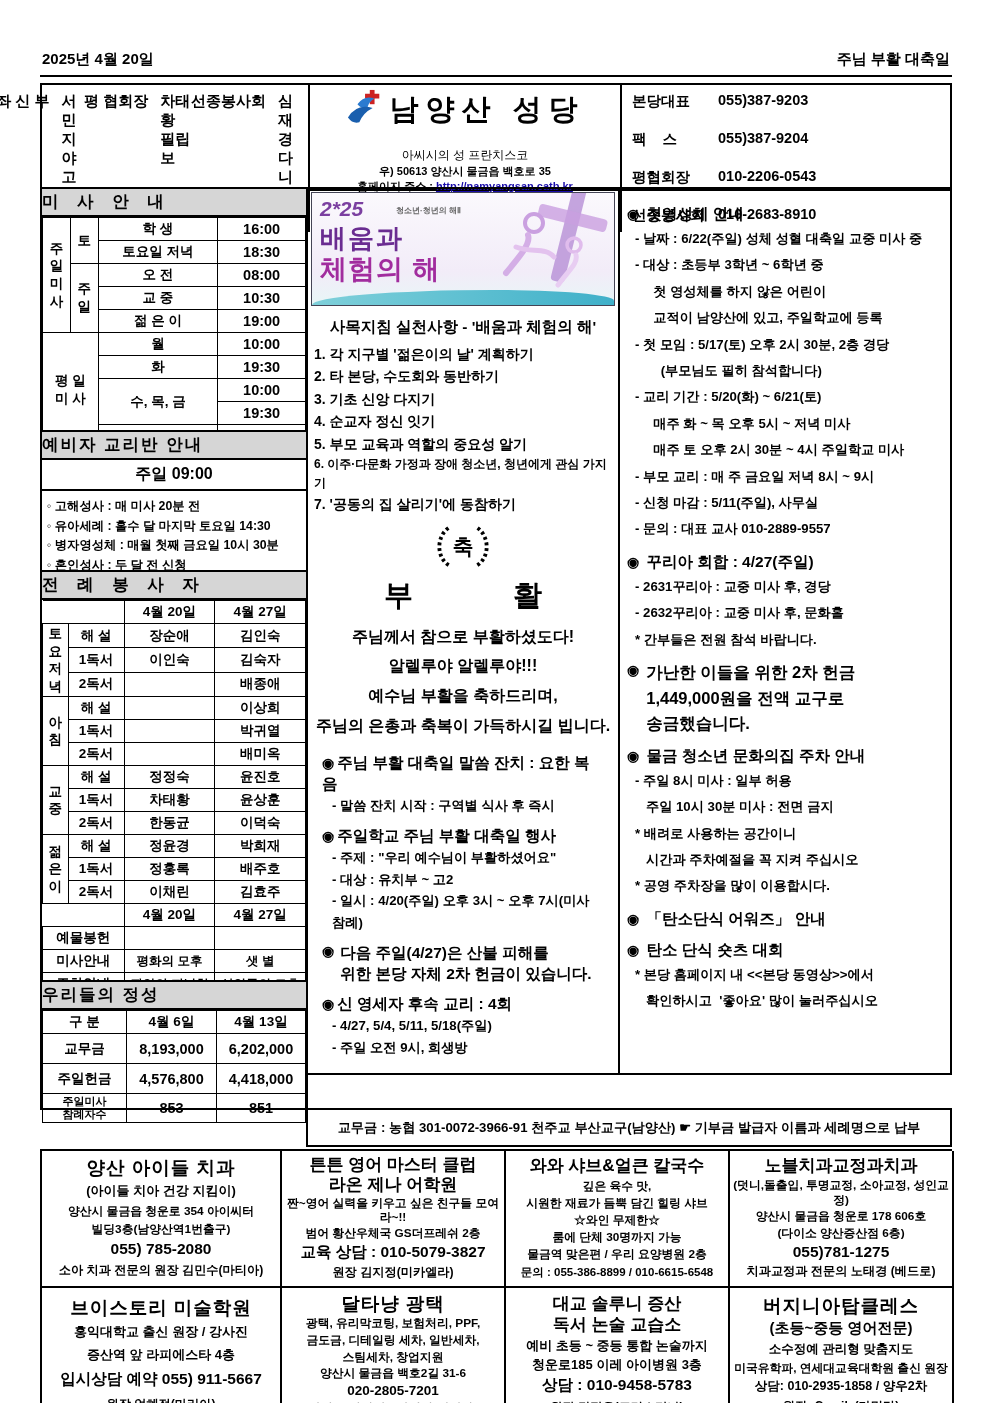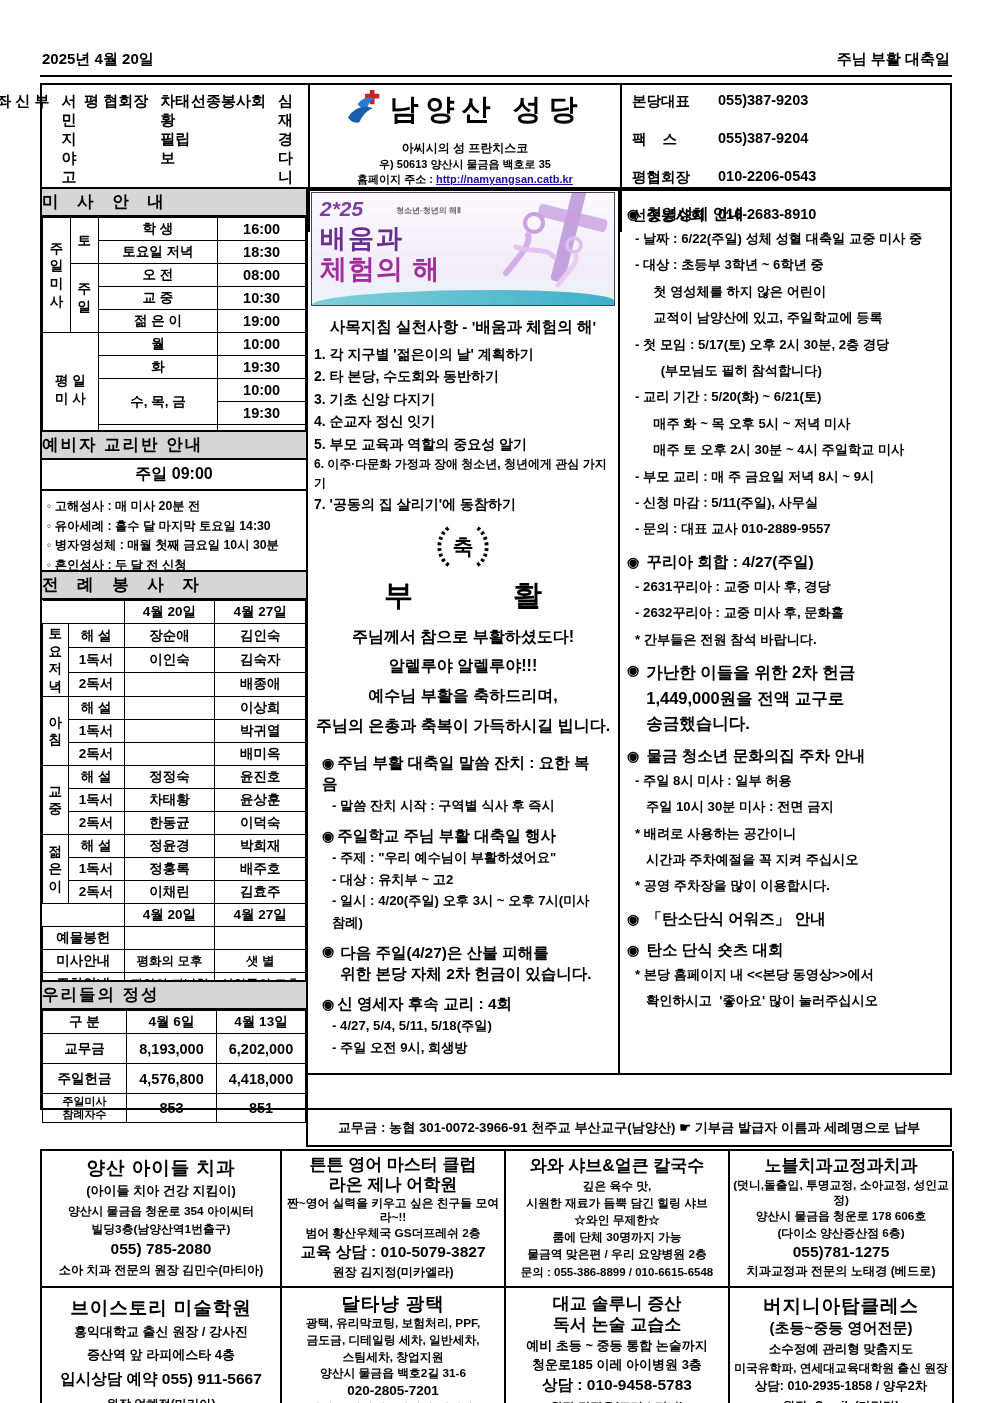--- a/index.html
+++ b/index.html
@@ -9,21 +9,21 @@
 
 .topline{display:flex;justify-content:space-between;font-size:15px;font-weight:bold;padding:0 2px 6px 2px;border-bottom:2px solid #000}
 
 .header{display:grid;grid-template-columns:268px 312px 332px;border:2.5px solid #000;margin-top:6px;height:108px}
 .h-clergy{border-right:2px solid #000;padding:7px 10px;display:flex;flex-direction:row;justify-content:flex-end;font-weight:bold;font-size:15px}
 .clergy-row{display:flex;gap:12px}
 .clergy-role{width:80px;white-space:pre}
 .h-center{border-right:2px solid #000;text-align:center;padding:4px 2px}
 .logo-row{display:flex;align-items:center;justify-content:center;gap:2px}
 .church-name{font-size:29px;font-weight:bold;letter-spacing:7px}
-.patron{font-size:12px;font-weight:bold;margin-top:9px}
+.patron{font-size:12px;font-weight:normal;margin-top:16px}
 .address{font-size:11px;font-weight:bold}
 .homepage{font-size:11px;font-weight:bold}
 .homepage .url{color:#1a0dab;text-decoration:underline}
 .h-contacts{padding:7px 10px;display:flex;flex-direction:column;justify-content:space-between;font-size:14.5px;font-weight:bold}
 .contact-row{display:flex;gap:10px}
 .contact-label{width:76px;white-space:pre}
 
 .main{display:grid;grid-template-columns:268px 312px 332px;margin-top:-2px}
 .col-left{display:flex;flex-direction:column}
 .panel{border:2px solid #000;margin-top:-2px}

